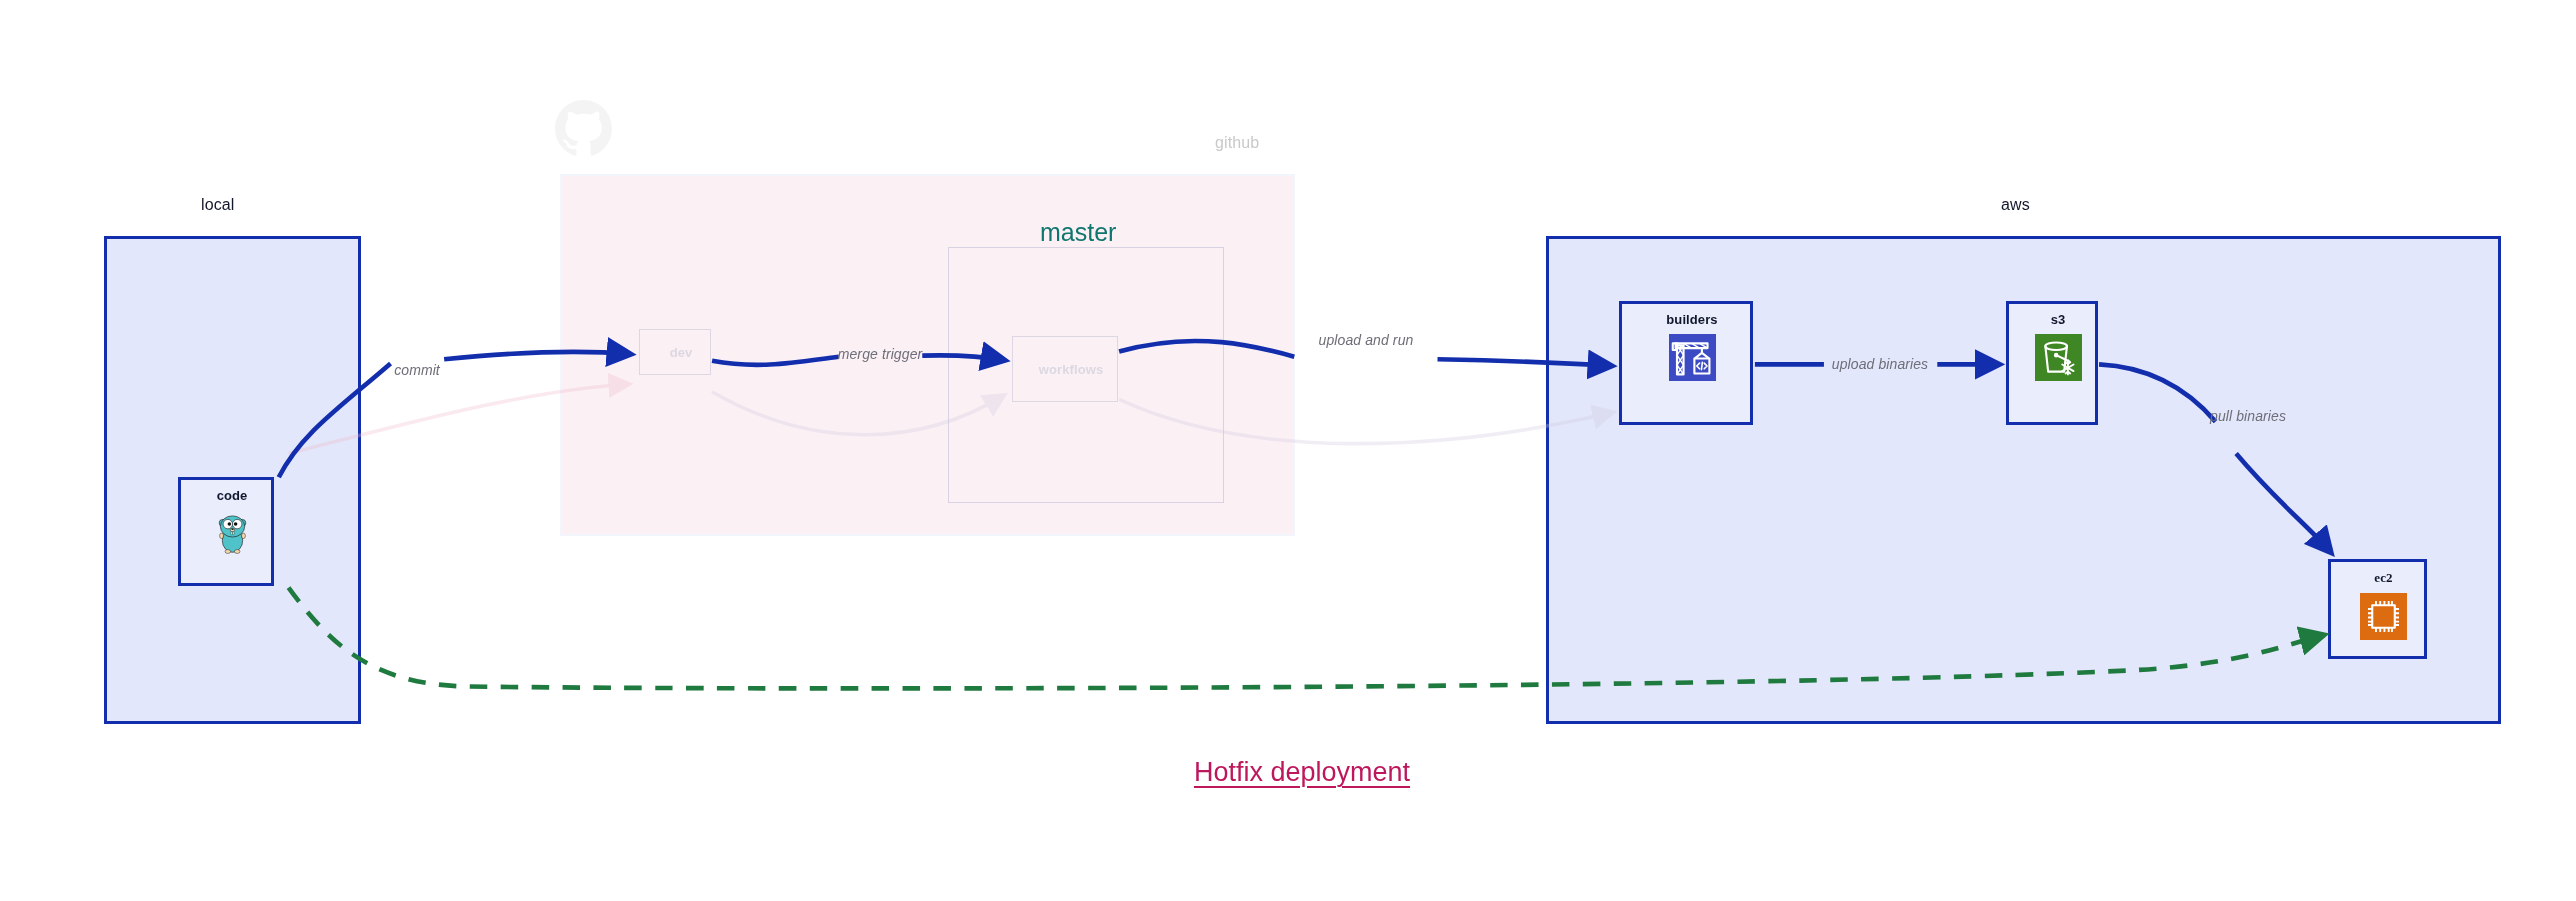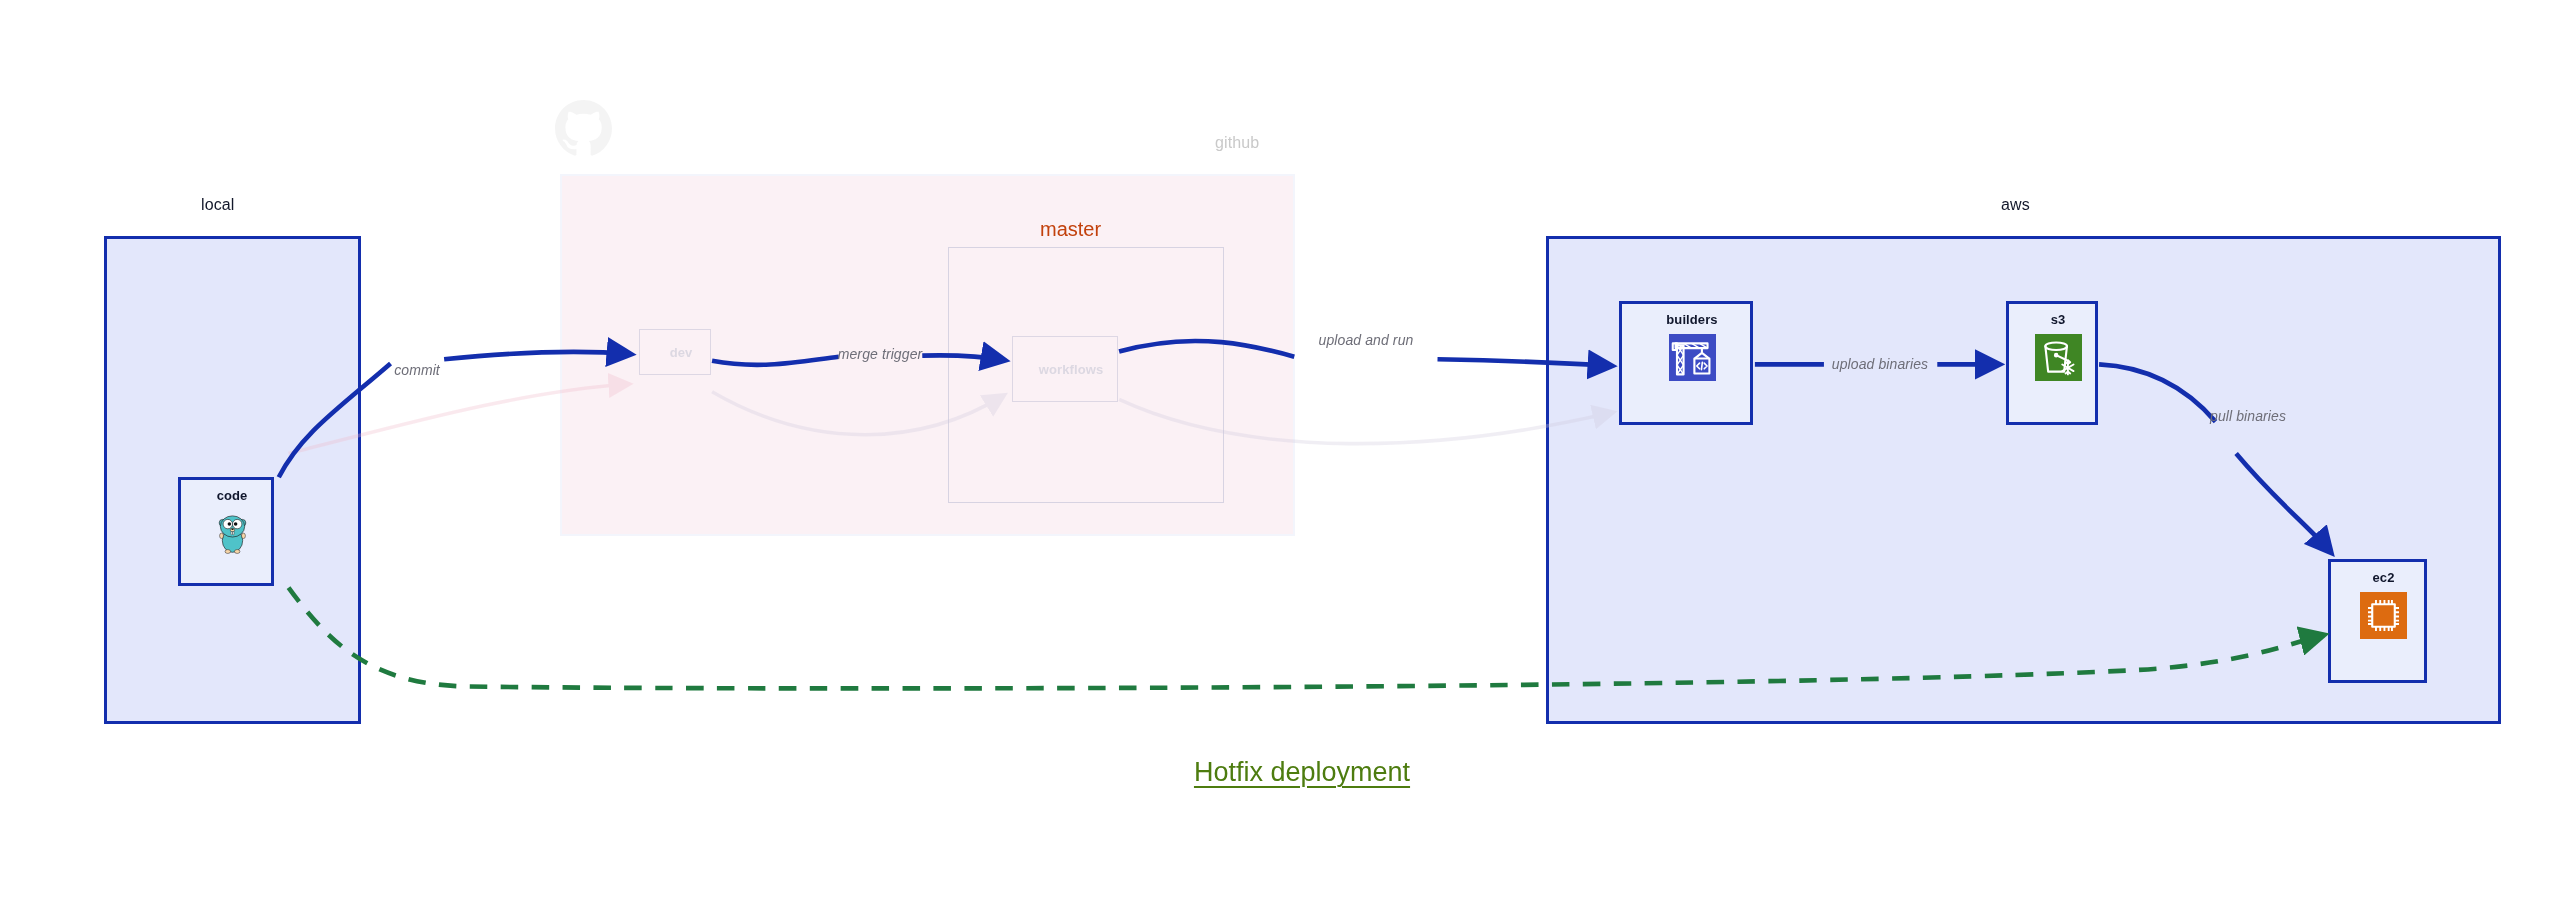--- a/index.html
+++ b/index.html
@@ -48,22 +48,22 @@
 
   
   .subcluster {
     position: absolute;
     box-sizing: border-box;
     background: transparent;
     border: 1.5px solid #d7d3e2;
   }
   .subcluster-label {
     position: absolute;
-    font-size: 20px;
-    color: #c2410c;
+    font-size: 25px;
+    color: #0f766e;
     white-space: nowrap;
     text-align: right;
   }
 
   
   .node {
     position: absolute;
     box-sizing: border-box;
     background: #eaeefc;
     border: 3.1px solid #132ead;
@@ -119,21 +119,21 @@
     width: 2604px;
     height: 902px;
     pointer-events: none;
   }
   .layer.ghost-edges { opacity: .30; }
 
   
   .diagram-title {
     position: absolute;
     font-size: 27px;
-    color: #4d7c0f;
+    color: #be185d;
     text-decoration: underline;
     text-underline-offset: 4.6px;
     text-decoration-thickness: 2.1px;
     white-space: nowrap;
     transform: translateX(-50%);
   }
 
   
   .octocat {
     position: absolute;
@@ -253,21 +253,21 @@
       <g stroke="#ffffff" stroke-width="4" stroke-linecap="round">
         <path d="M70 58 L70 86"></path>
         <path d="M58 65 L82 79"></path>
         <path d="M82 65 L58 79"></path>
         <path d="M70 64 L65 60 M70 64 L75 60"></path>
         <path d="M70 80 L65 84 M70 80 L75 84"></path>
       </g>
     </svg>
   </div>
 
-  <div class="node" style="left:2328px; top:559px; width:99px; height:124px;">
+  <div class="node" style="left:2328px; top:559px; width:99px; height:100px;font-family:Liberation Serif, serif;">
     <span class="node-label">ec2</span>
     <svg class="node-icon" viewBox="0 0 100 100">
       <rect x="0" y="0" width="100" height="100" fill="#dd6b10"></rect>
       <g fill="none" stroke="#ffffff" stroke-width="4.5" stroke-linejoin="round">
         <rect x="26" y="26" width="48" height="48"></rect>
       </g>
       <g stroke="#ffffff" stroke-width="4" stroke-linecap="butt">
         <path d="M34 26 L34 17 M43 26 L43 17 M52 26 L52 17 M61 26 L61 17 M68 26 L68 17"></path>
         <path d="M34 74 L34 83 M43 74 L43 83 M52 74 L52 83 M61 74 L61 83 M68 74 L68 83"></path>
         <path d="M26 34 L17 34 M26 43 L17 43 M26 52 L17 52 M26 61 L17 61 M26 68 L17 68"></path>

